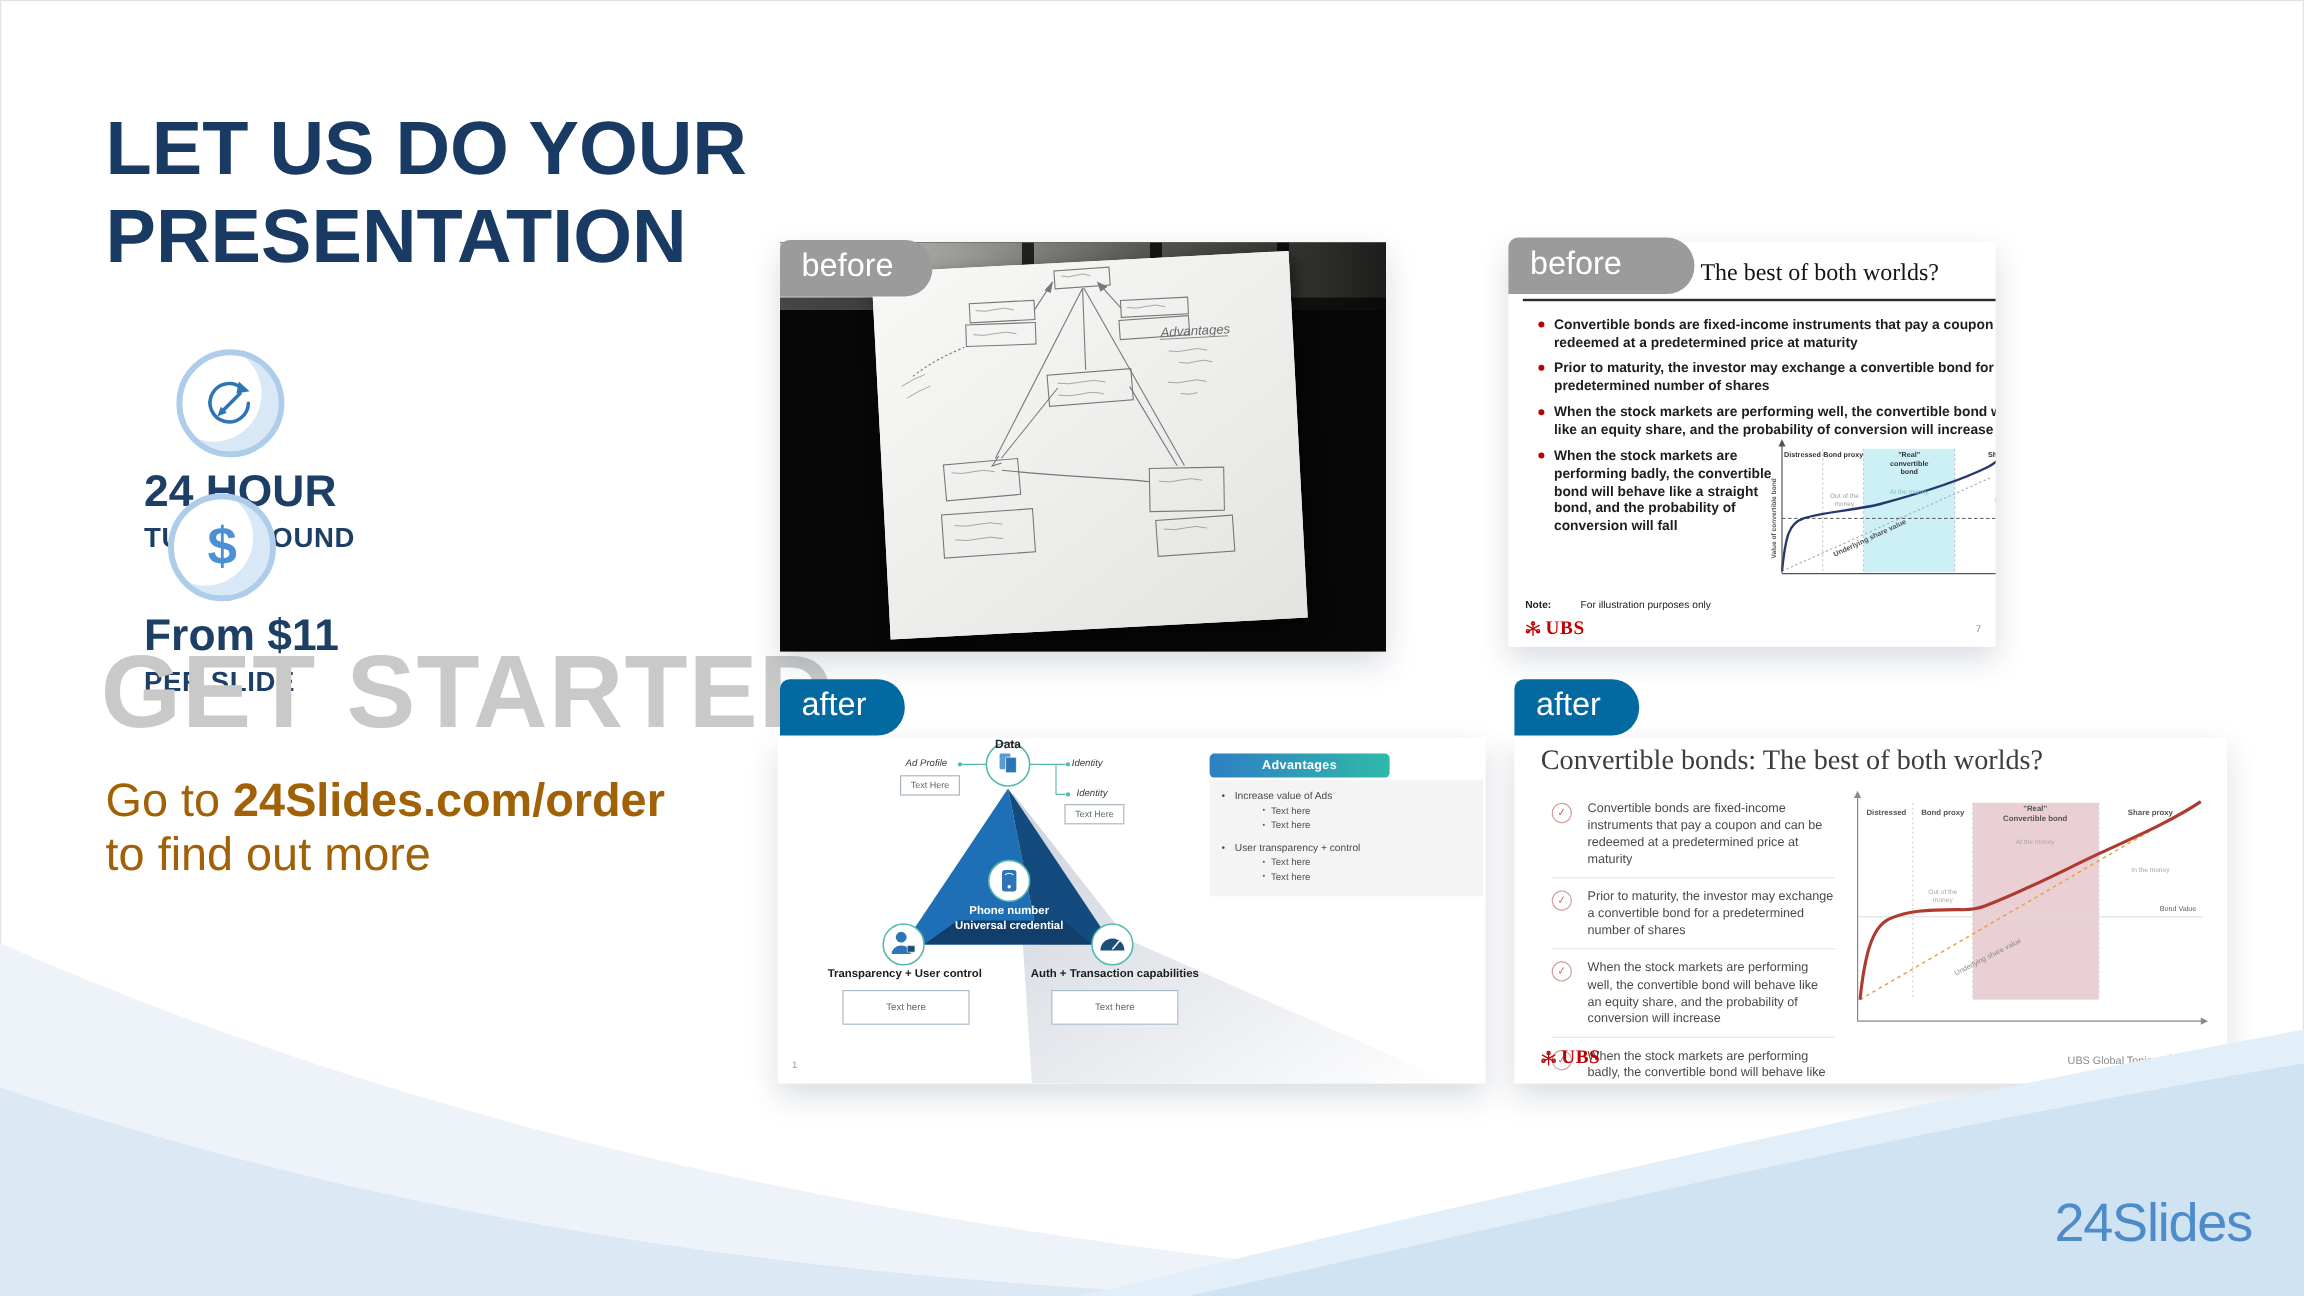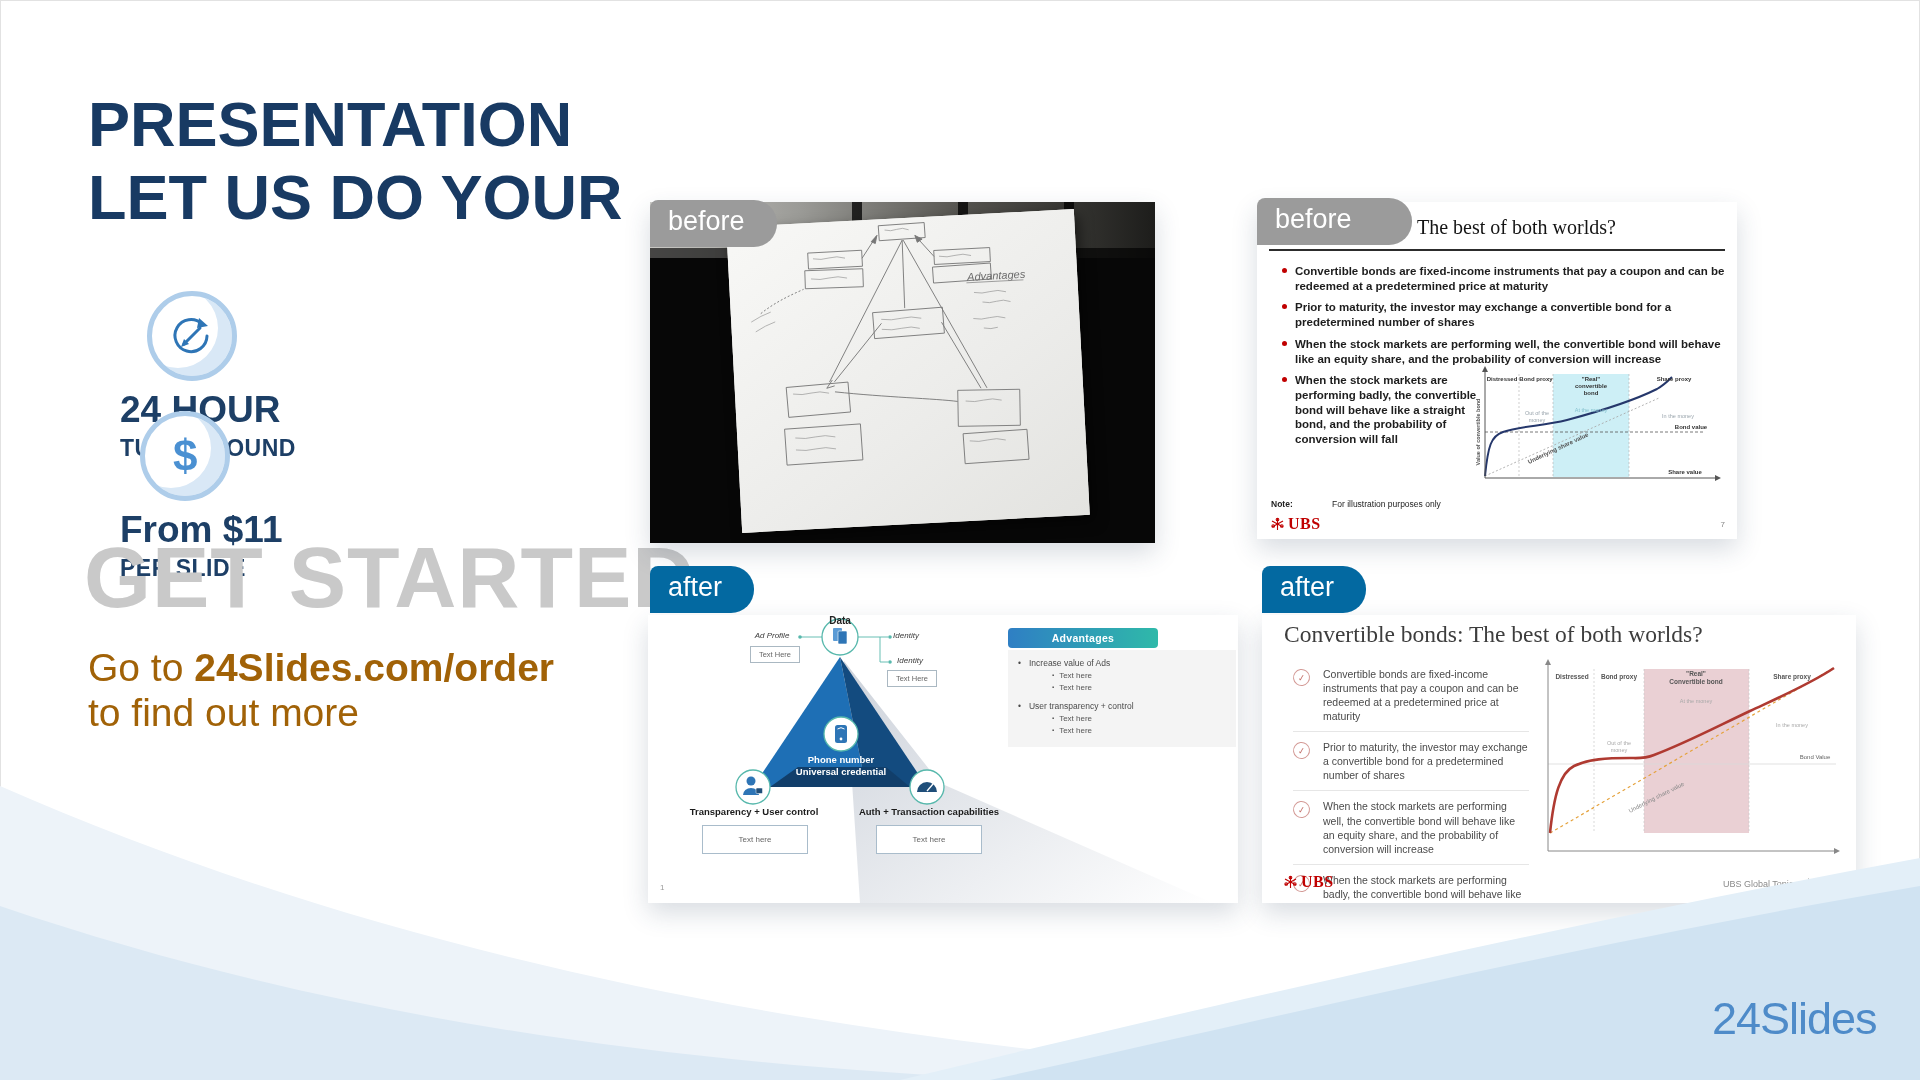--- a/index.html
+++ b/index.html
@@ -38,21 +38,21 @@
   }
   .tab.gray{background:#9b9b9b;}
   .tab.navy{background:#0369a1;}
   #tab-before-1{left:650px;top:200px;}
   #tab-before-2{left:1257px;top:198px;width:105px;}
   #tab-after-1{left:650px;top:566px;}
   #tab-after-2{left:1262px;top:566px;}
   
   .thumb{position:absolute;box-shadow:0 10px 24px rgba(40,60,90,.18);}
   #thumb-photo{left:650px;top:202px;width:505px;height:341px;background:#070707;overflow:hidden;}
-  #thumb-ubs-before{left:1257px;top:202px;width:480px;height:337px;background:#fff;overflow:hidden;}
+  #thumb-ubs-before{left:1257px;top:202px;width:406px;height:337px;background:#fff;overflow:hidden;}
   #thumb-diagram{left:648px;top:615px;width:590px;height:288px;background:#fff;overflow:hidden;}
   #thumb-ubs-after{left:1262px;top:615px;width:594px;height:288px;background:#fff;overflow:hidden;}
   
   .photo-strip{
     position:absolute;left:0;top:0;right:0;height:56px;
     background:linear-gradient(90deg,#c9c8c4 0%,#9a9a96 30%,#55544f 62%,#1d1d1b 100%);
   }
   .photo-strip::after{
     content:"";position:absolute;inset:0;
     background:repeating-linear-gradient(90deg,transparent 0 96px,rgba(0,0,0,.75) 96px 106px);
@@ -75,21 +75,21 @@
   .ubsb-bullets li{
     position:relative;padding-left:14px;margin-bottom:7px;
     font-size:11.5px;font-weight:700;color:#1d1d1d;line-height:1.28;
   }
   .ubsb-bullets li::before{
     content:"";position:absolute;left:1px;top:4px;width:5px;height:5px;border-radius:50%;background:#c00000;
   }
   .ubsb-bullets li.narrow{max-width:188px;}
   .ubsb-chart{position:absolute;left:214px;top:160px;}
   .ubsb-note{position:absolute;left:14px;top:297px;font-size:8.5px;color:#222;}
-  .ubsb-note .nlabel{font-weight:700;margin-right:37px;}
+  .ubsb-note .nlabel{font-weight:700;margin-right:22px;}
   .ubs-logo{position:absolute;display:flex;align-items:center;gap:4px;}
   #ubsb-logo{left:14px;top:313px;}
   .ubs-logo .ubs-word{
     font-family:"Liberation Serif","DejaVu Serif",serif;font-weight:700;font-size:16px;color:#c00000;letter-spacing:.5px;
   }
   .ubsb-pagenum{position:absolute;right:12px;top:318px;font-size:8px;color:#888;}
   
   .diag-label{position:absolute;transform:translateX(-50%);white-space:nowrap;}
   .dl-data{left:192px;top:0px;font-size:10px;font-weight:800;color:#222;}
   .dl-small{font-size:8px;color:#3a3a3a;font-style:italic;}
@@ -153,22 +153,22 @@
   .brand-logo{
     position:absolute;left:1712px;top:993px;font-size:45px;color:#4e8bc9;letter-spacing:-1px;
     font-weight:400;
   }
   svg text{font-family:"Liberation Sans","DejaVu Sans",sans-serif;}
 </style>
 </head>
 <body>
 
 <div class="headline">
+  <div>LET US DO YOUR</div>
   <div>PRESENTATION</div>
-  <div>LET US DO YOUR</div>
 </div>
 
 <div class="feature" id="feature-1">
   <div class="fcircle">
     <svg width="46" height="46" viewBox="0 0 46 46">
       <path d="M33,11 A16,16 0 1 0 38,23" fill="none" stroke="#2e75b6" stroke-width="3" stroke-linecap="round"></path>
       <polygon points="30,5 39,13 28,15" fill="#2e75b6"></polygon>
       <path d="M31,15 L15,31" stroke="#2e75b6" stroke-width="3" stroke-linecap="round"></path>
       <polygon points="12,34 20,31 15,26" fill="#2e75b6"></polygon>
     </svg>

